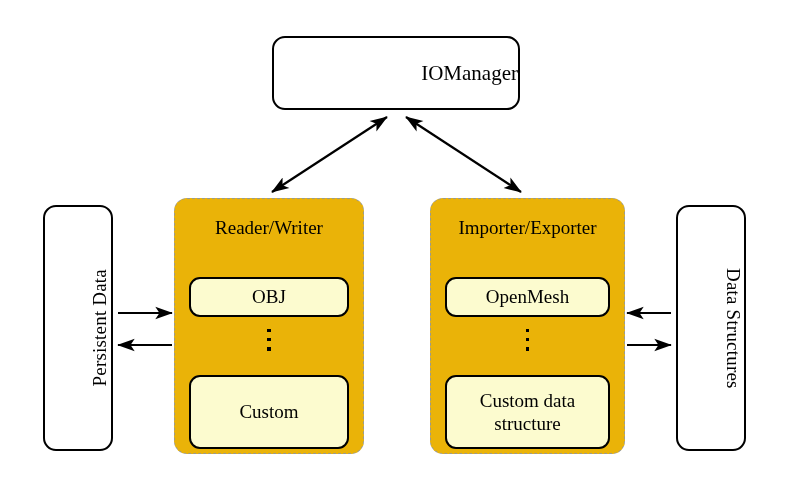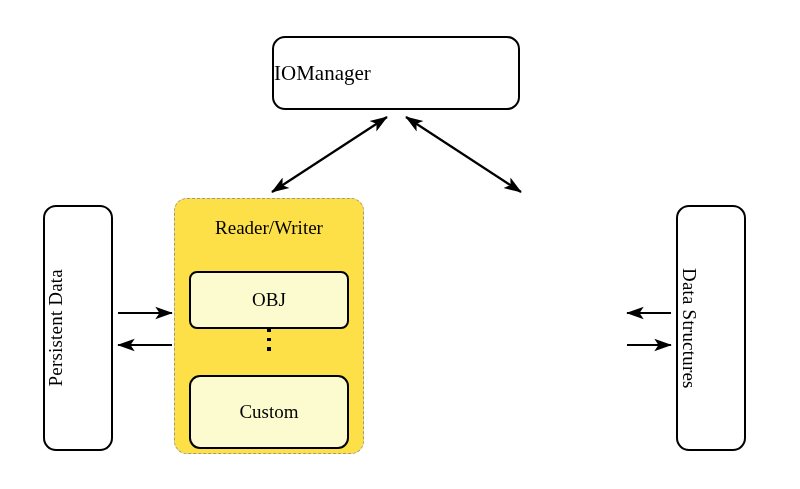--- a/index.html
+++ b/index.html
@@ -24,21 +24,21 @@
 
   
   .node {
     position: absolute;
     box-sizing: border-box;
     border: 2.6px solid #000000;
     border-radius: 12px;
     background: #ffffff;
     display: flex;
     align-items: center;
-    justify-content: flex-start;
+    justify-content: flex-end;
     text-align: center;
     line-height: 1.18;
   }
 
   
   #io-manager {
     left: 272px;
     top: 36px;
     width: 248px;
     height: 74px;
@@ -76,21 +76,21 @@
     font-size: 19px;
     letter-spacing: .2px;
   }
 
   
   .panel {
     position: absolute;
     box-sizing: border-box;
     border: 1.6px dashed #9a9a90;
     border-radius: 13px;
-    background: #fde047;
+    background: #eab308;
   }
   #panel-readerwriter {
     left: 174px;
     top: 198px;
     width: 190px;
     height: 256px;
   }
   #panel-importerexporter {
     left: 430px;
     top: 198px;
@@ -117,23 +117,22 @@
     display: flex;
     align-items: center;
     justify-content: center;
     text-align: center;
     font-size: 19px;
     line-height: 1.22;
   }
   .inner-top {
     left: 14px;
     right: 14px;
-    top: 72px;
-    height: 58px;
-    border-radius: 8px;
+    top: 78px;
+    height: 40px;
   }
   .inner-bottom {
     left: 14px;
     right: 14px;
     top: 176px;
     height: 74px;
   }
 
   
   .vdots {
@@ -191,20 +190,40 @@
         <i></i>
     </div>
 
     <div class="inner-box inner-bottom">
       <span>
         <span>Custom</span><br>
       </span>
     </div>
   </div>
 
+  <div class="panel" id="panel-importerexporter">
+    <div class="panel-title">Importer/Exporter</div>
+
+    <div class="inner-box inner-top">
+      <span>OpenMesh</span>
+    </div>
+
+    <div class="vdots">
+      <i></i>
+        <i></i>
+        <i></i>
+    </div>
+
+    <div class="inner-box inner-bottom">
+      <span>
+        <span>Custom data</span><br>
+        <span>structure</span>
+      </span>
+    </div>
+  </div>
 
   <svg id="arrows" viewBox="0 0 800 489">
     <defs>
       <marker id="head" markerWidth="9" markerHeight="9" refX="7.6" refY="3.2" orient="auto" markerUnits="strokeWidth">
         <path d="M0,0.35 L8,3.2 L0,6.05 L1.9,3.2 Z" fill="#000000"></path>
       </marker>
       <marker id="tail" markerWidth="9" markerHeight="9" refX="0.4" refY="3.2" orient="auto" markerUnits="strokeWidth">
         <path d="M8,0.35 L0,3.2 L8,6.05 L6.1,3.2 Z" fill="#000000"></path>
       </marker>
     </defs>

